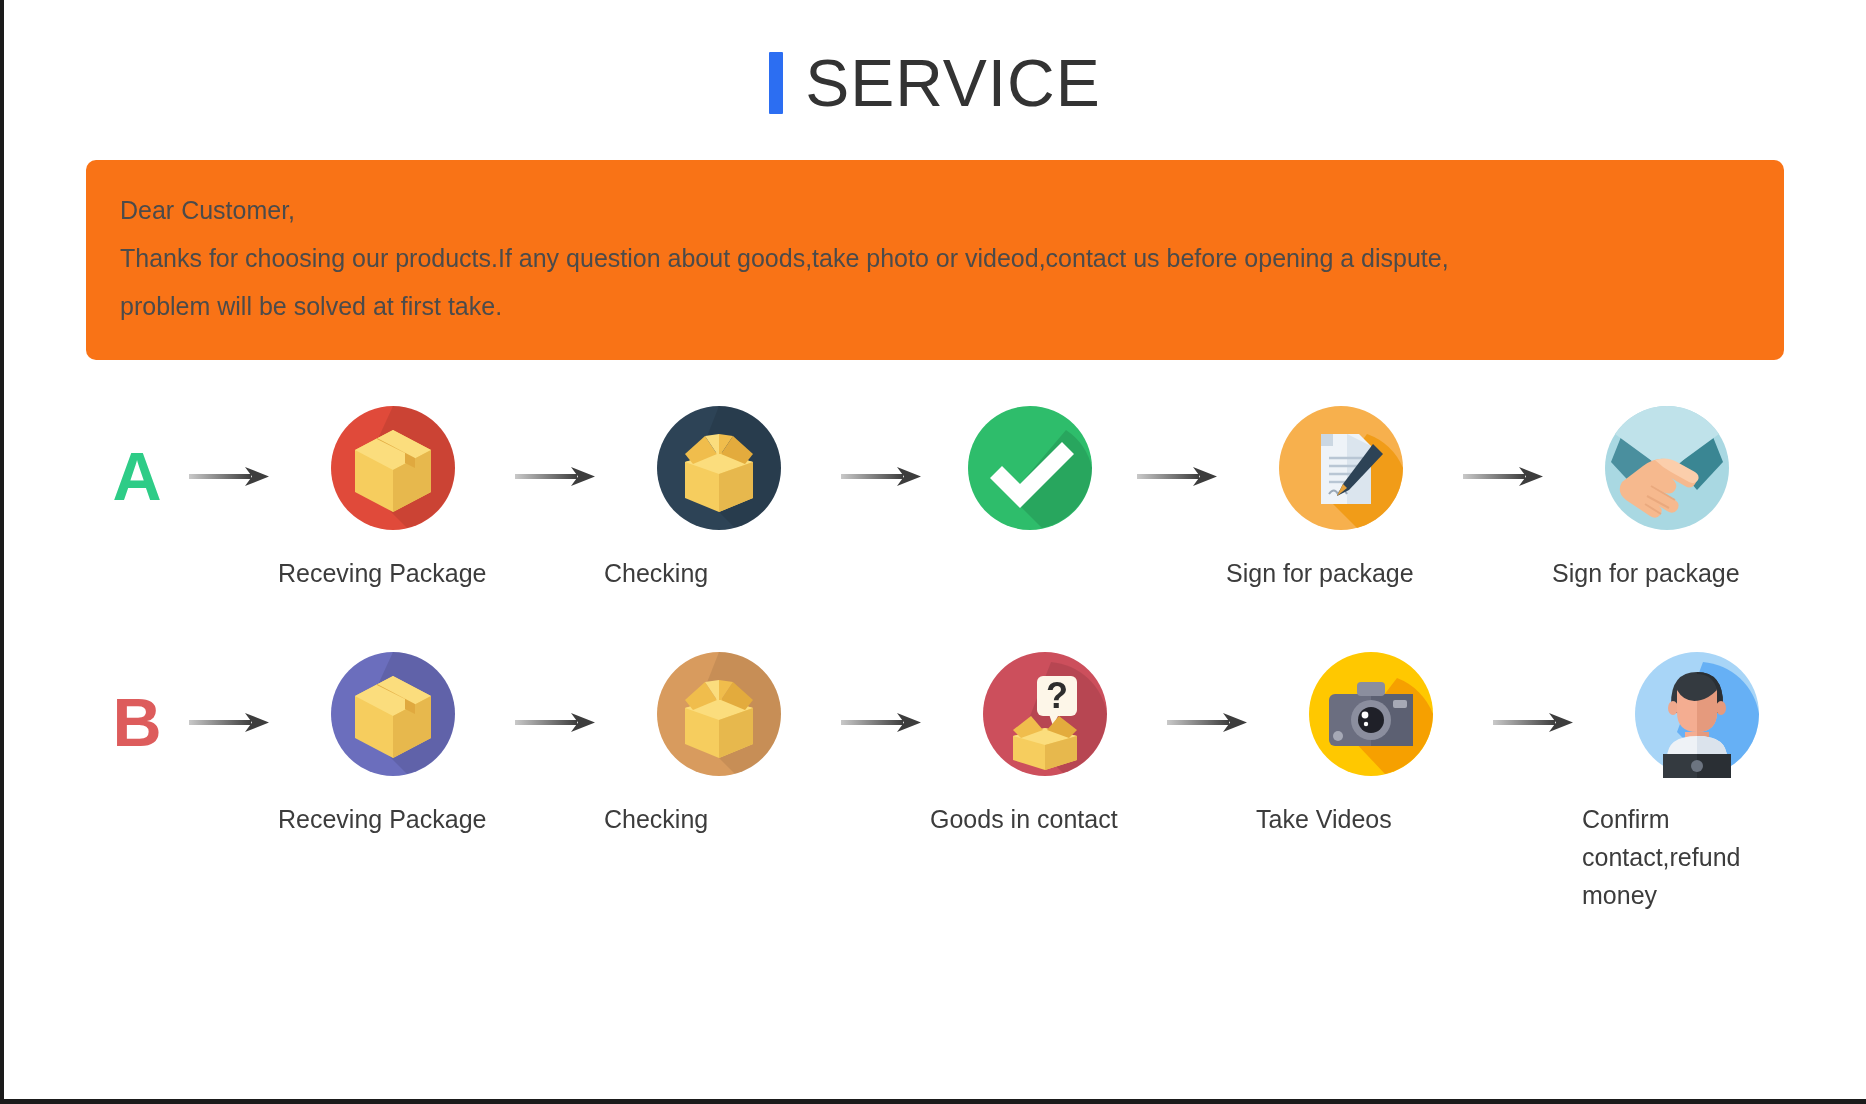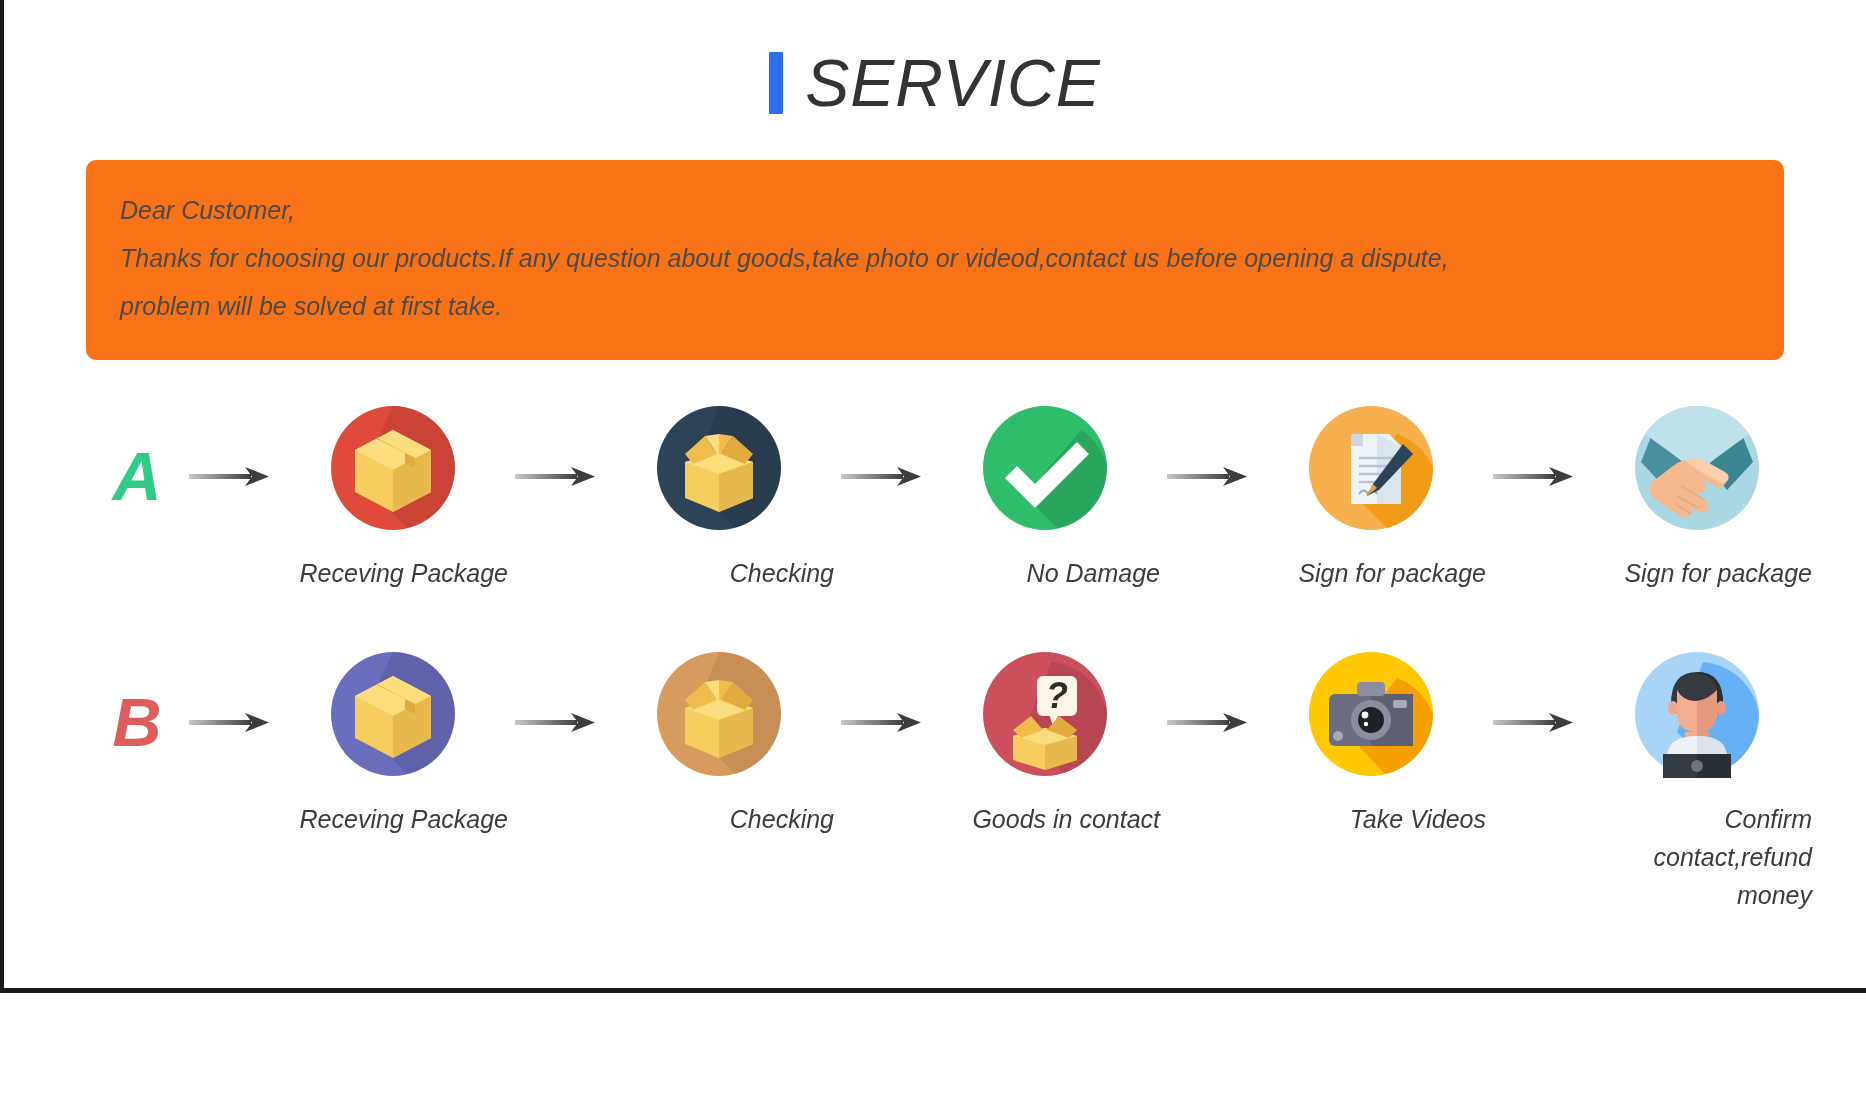--- a/index.html
+++ b/index.html
@@ -12,26 +12,25 @@
     height: 1104px;
     font-family: "Liberation Sans", sans-serif;
     color: #3a3a3a;
     overflow: hidden;
     position: relative;
   }
   .page {
     position: absolute;
     left: 0; top: 0;
     width: 1866px;
-    height: 993px;
+    height: 1104px;
     box-sizing: border-box;
     border-left: 4px solid #1b1b1b;
     border-bottom: 5px solid #1b1b1b;
     background: #fff;
-    font-style: italic;
   }
 
   
   .title-row {
     display: flex;
     align-items: center;
     justify-content: center;
     margin-top: 50px;
     gap: 22px;
   }
@@ -110,21 +109,21 @@
     width: 128px;
     height: 128px;
     position: relative;
   }
   .icon-wrap svg { display: block; width: 128px; height: 128px; }
   .step-label {
     margin-top: 22px;
     font-size: 25px;
     line-height: 38px;
     color: #3c3c3c;
-    text-align: right;
+    text-align: left;
     width: 230px;
   }
 </style>
 </head>
 <body>
 
 <div class="page">
 
   <div class="title-row">
     <div class="title-bar" style="background: rgb(44, 110, 242);"></div>
@@ -201,21 +200,20 @@
     </div>
 
     <div class="step">
       <div class="icon-wrap">
         <svg viewBox="0 0 128 128">
           <circle cx="64" cy="64" r="62" fill="#2ebd6b"></circle>
           <path d="M100 26 A62 62 0 0 1 126 64 A62 62 0 0 1 76 124 L44 92 L100 26 Z" fill="#000" opacity="0.12"></path>
           <path d="M36 62 L54 80 L96 38 L108 50 L54 104 L24 74 Z" fill="#ffffff"></path>
         </svg>
       </div>
-      <div class="step-label">No Damage</div>
     </div>
 
     <div class="arrow-cell">
       <svg class="arrow-svg" width="82" height="26" viewBox="0 0 82 26">
         <rect x="0" y="10" width="62" height="5" fill="url(#ga0)"></rect>
         <path d="M56 3 L80 12.5 L56 22 L63 12.5 Z" fill="#3d3d3d"></path>
       </svg>
     </div>
 
     <div class="step">

